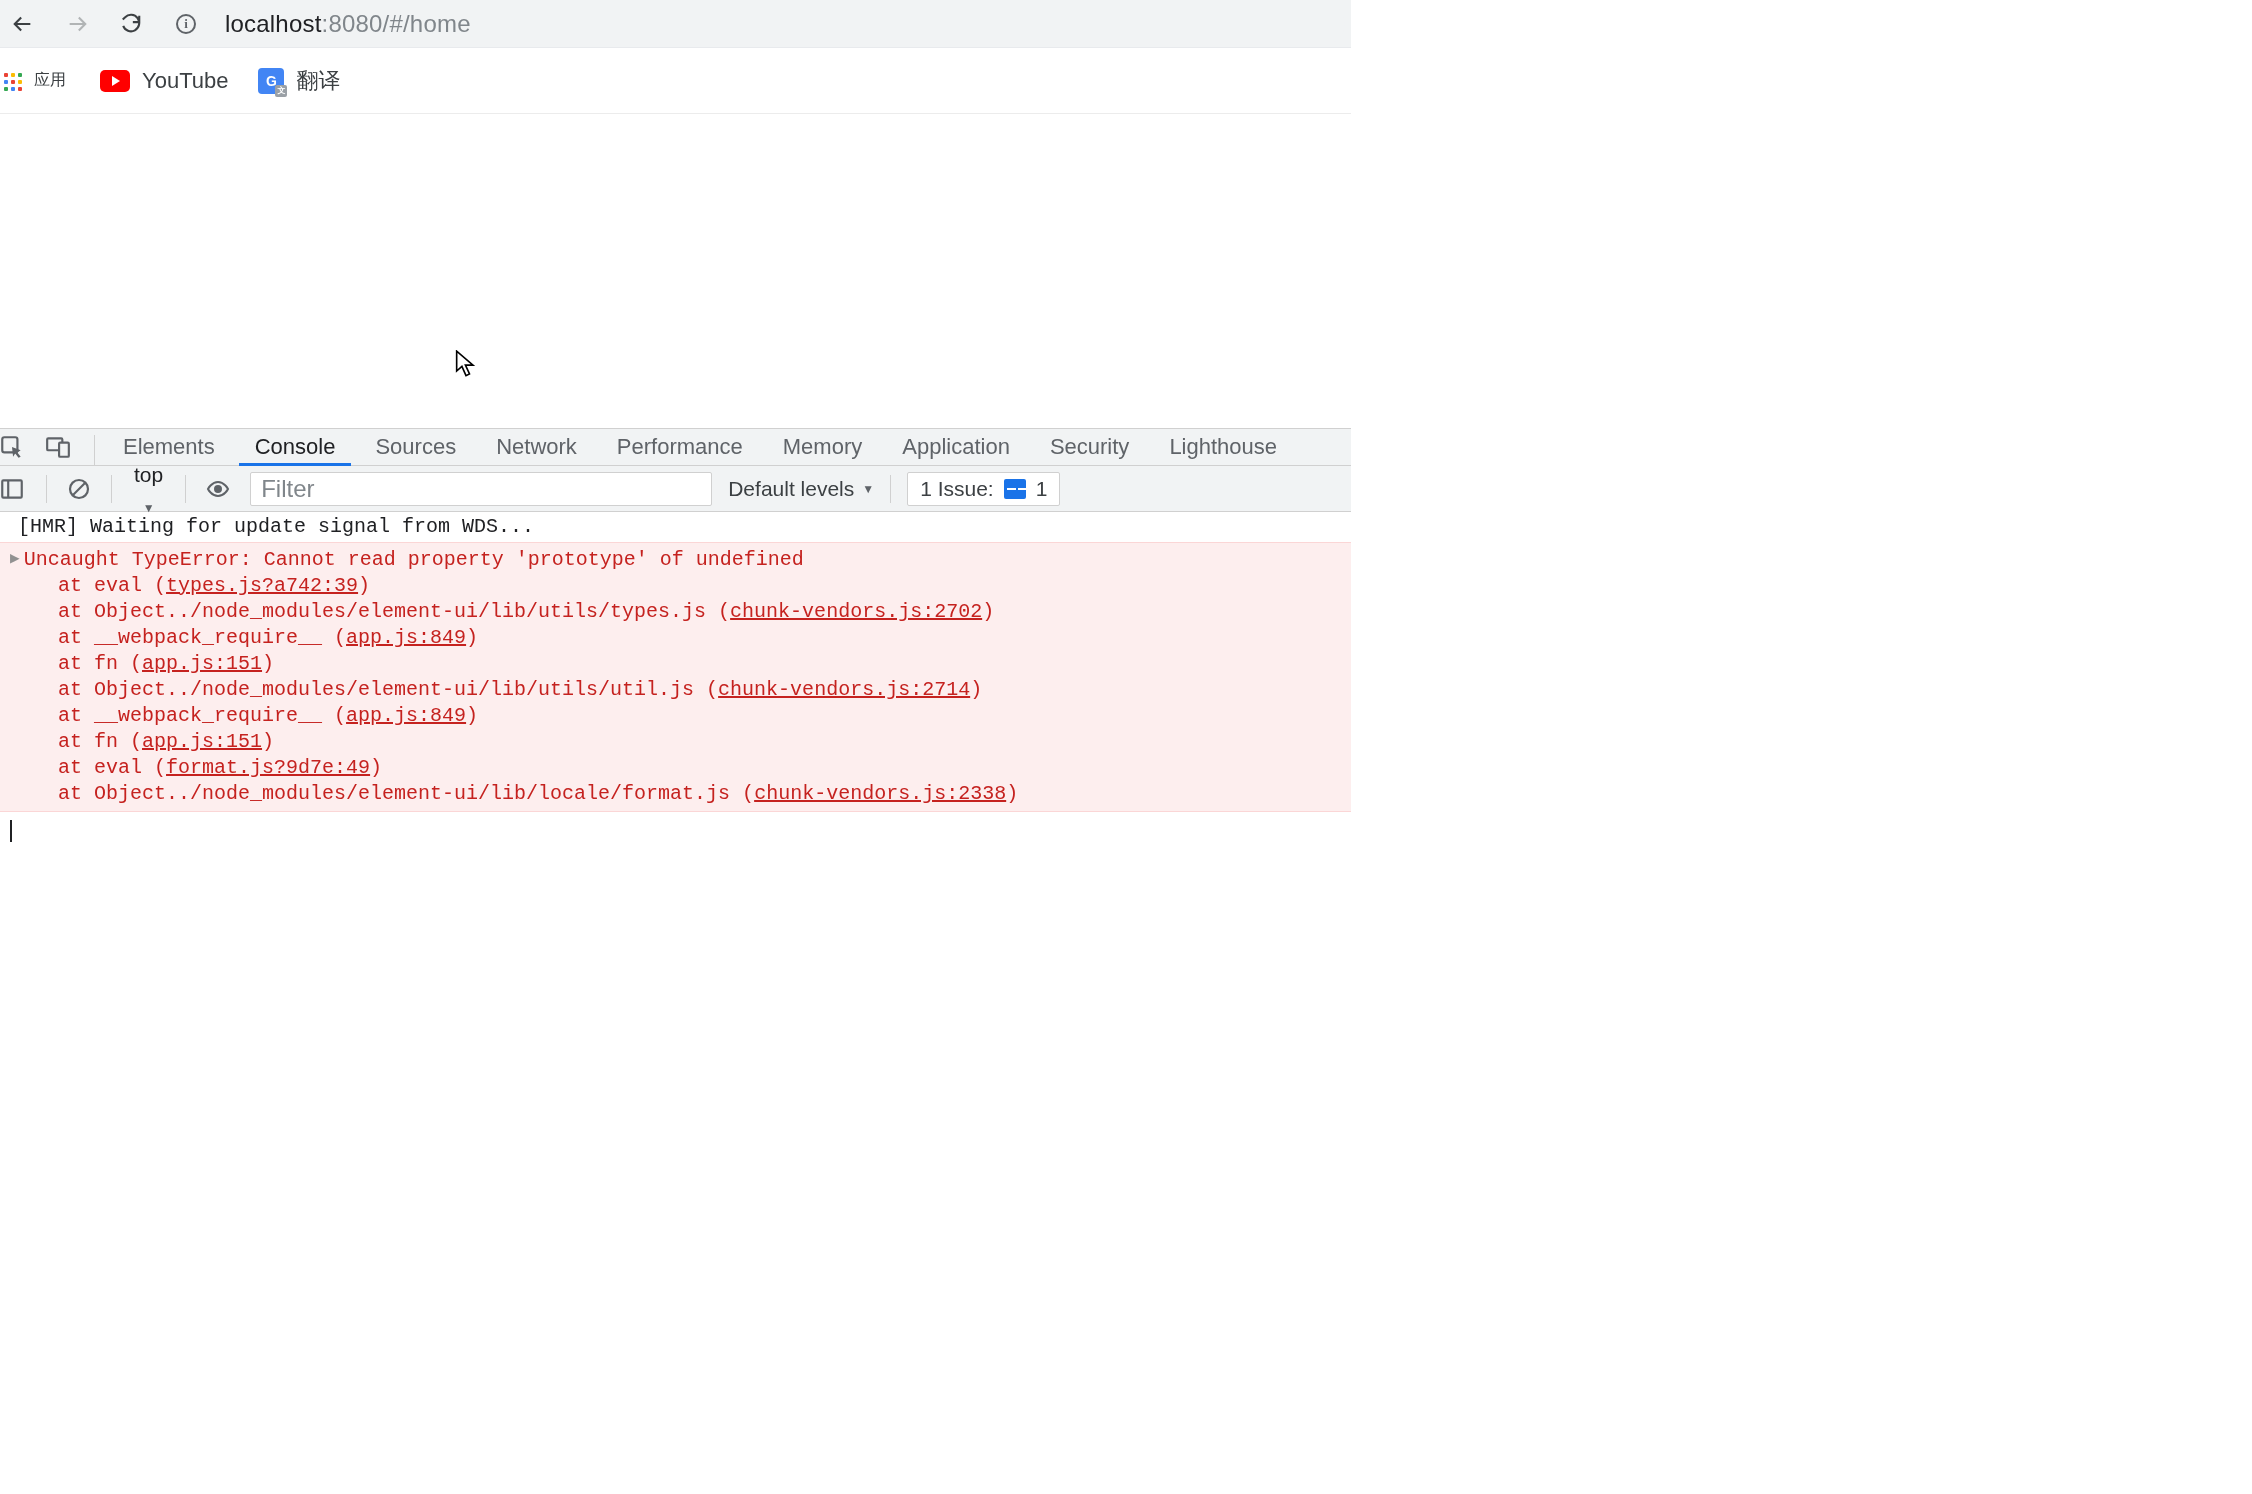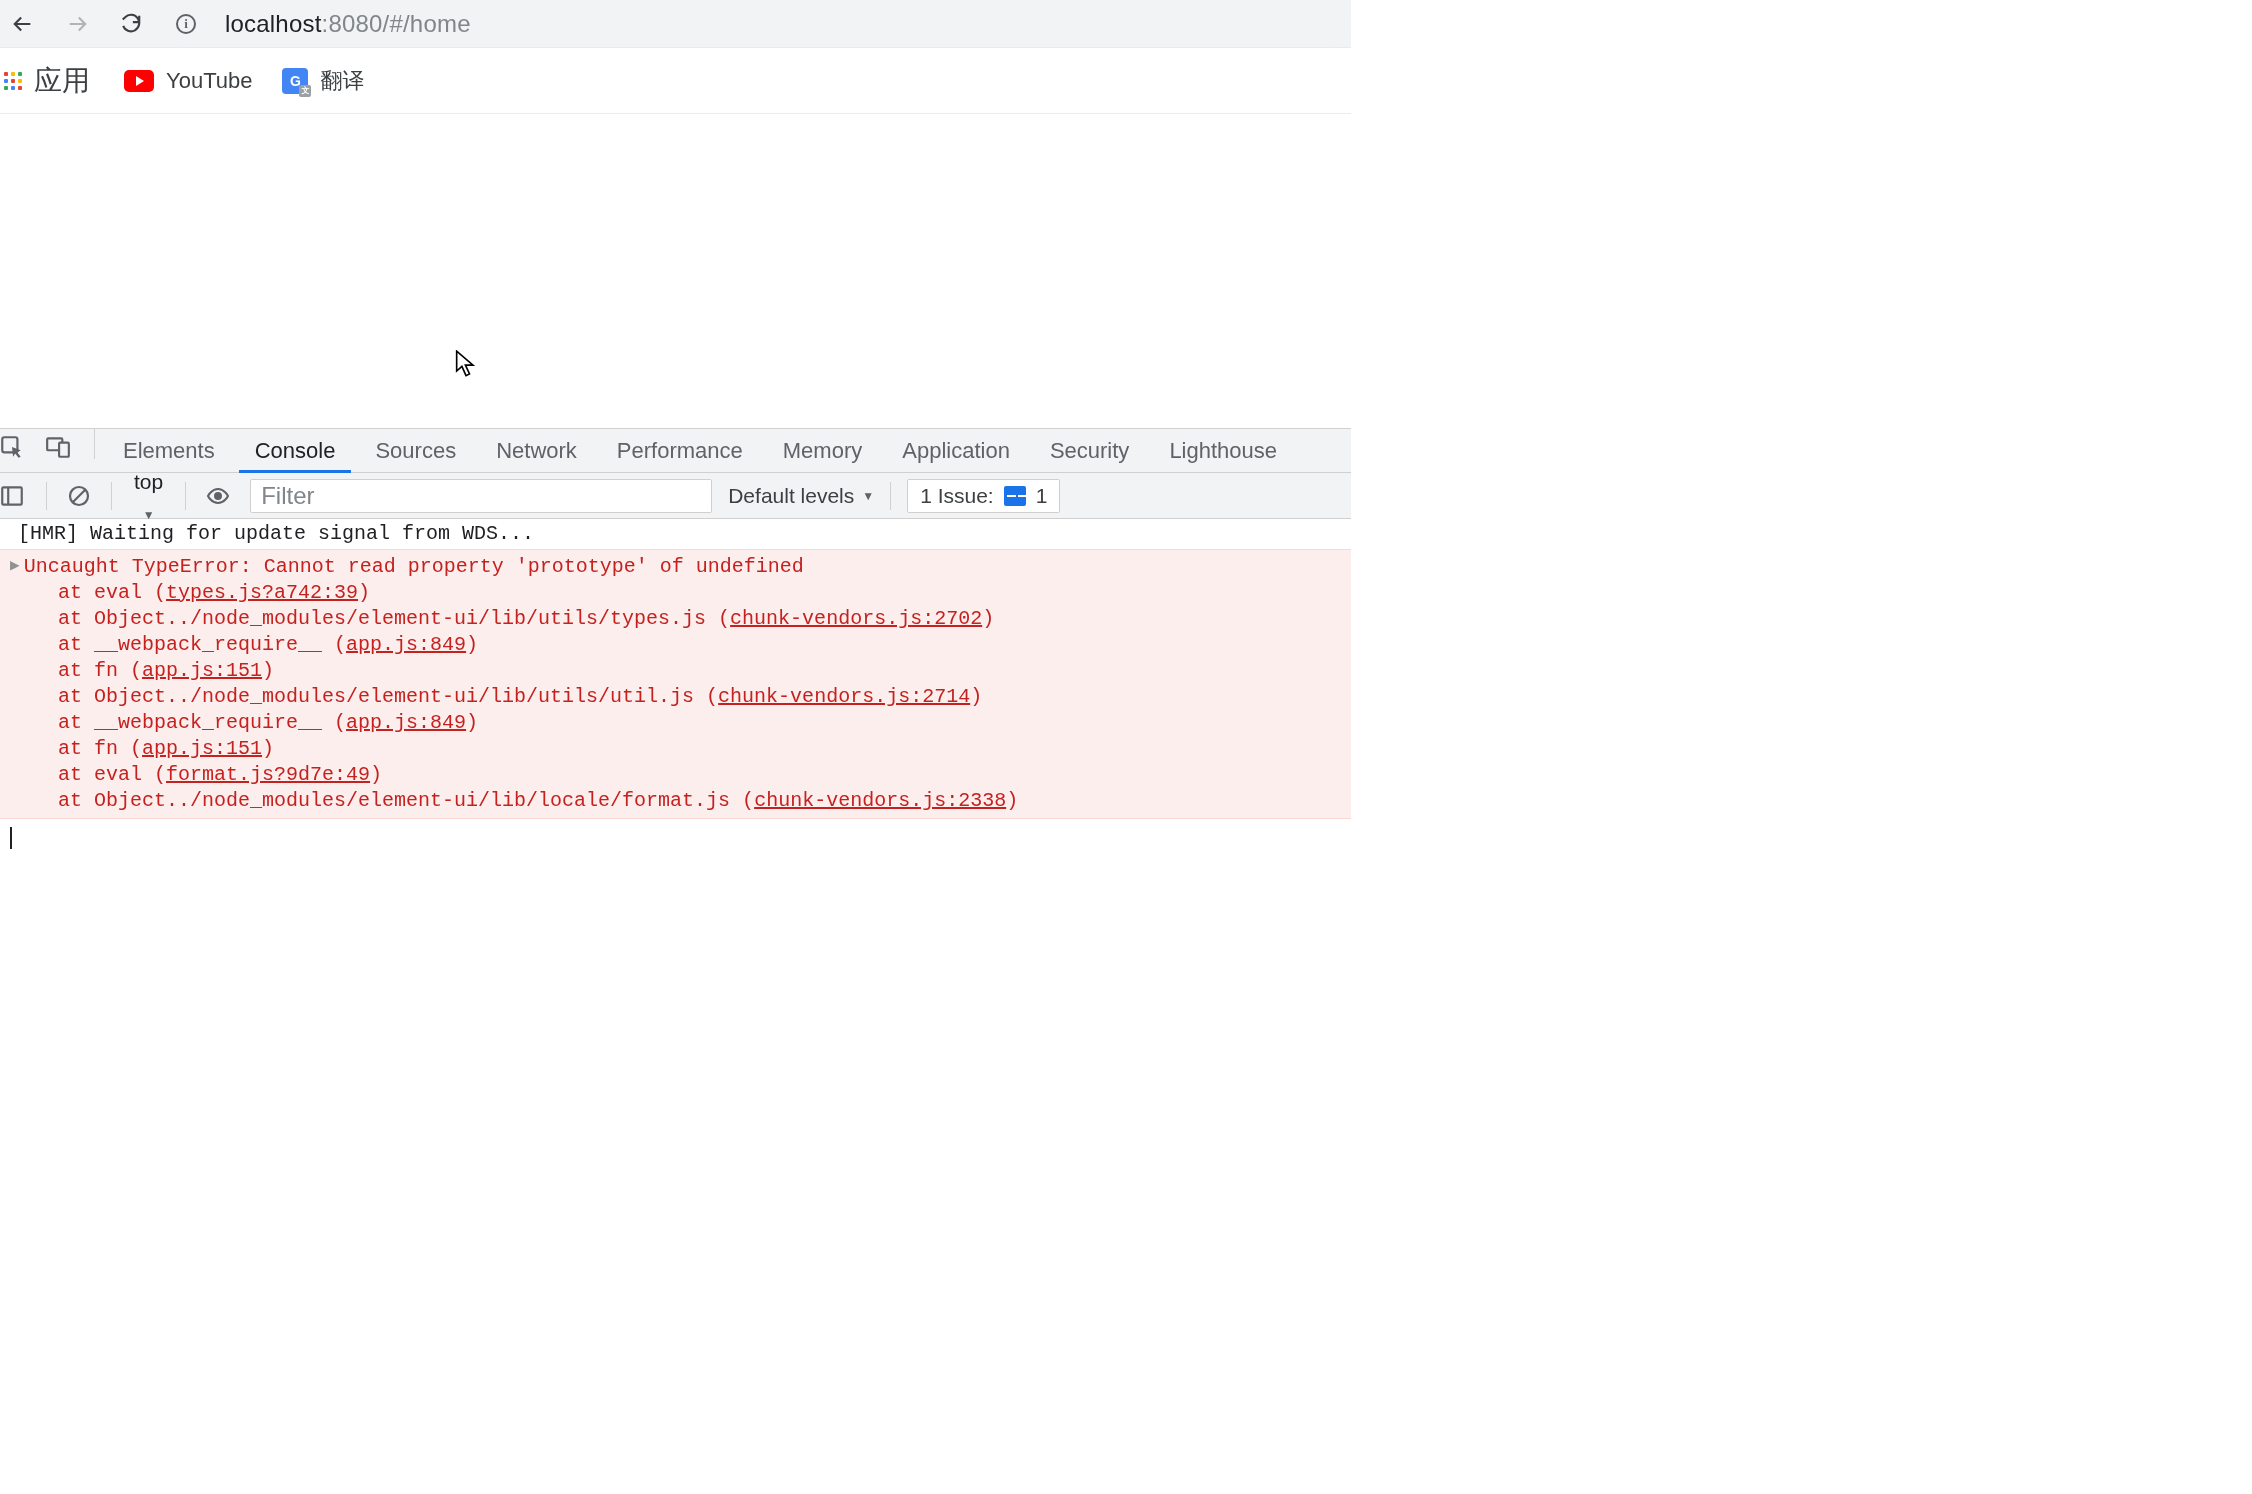--- a/index.html
+++ b/index.html
@@ -11,37 +11,37 @@
     .nav-btn.disabled { opacity: 0.35; }
     .nav-btn svg { width: 22px; height: 22px; }
     .omnibox { flex: 1; height: 40px; background: #f1f3f4; border-radius: 20px; display: flex; align-items: center; gap: 14px; padding-left: 8px; color: #202124; }
     .info-chip { width: 20px; height: 20px; border: 2px solid #5f6368; border-radius: 50%; display: flex; align-items: center; justify-content: center; font-size: 13px; font-weight: 700; color: #5f6368; font-family: Georgia, serif; }
     .url { font-size: 24px; font-family: Arial, sans-serif; letter-spacing: 0.2px; margin-left: 15px; }
     .url .host { color: #202124; }
     .url .rest { color: #80868b; }
 
     
     .bookmarks-bar { height: 66px; display: flex; align-items: center; gap: 30px; padding: 0 4px 0 0; border-bottom: 1px solid #ececec; }
-    .apps-btn { display: flex; align-items: center; gap: 12px; padding: 0 4px; font-size: 28px; color: #3c4043; }
+    .apps-btn { display: flex; align-items: flex-end; gap: 12px; padding: 0 4px; font-size: 16px; color: #3c4043; }
     .apps-grid { width: 18px; height: 18px; display: grid; grid-template-columns: repeat(3, 4px); grid-template-rows: repeat(3, 4px); gap: 3px; }
     .apps-grid span { width: 4px; height: 4px; border-radius: 1px; }
     .bookmark { display: flex; align-items: center; gap: 12px; font-size: 22px; color: #3c4043; }
     .yt-icon { width: 30px; height: 22px; background: #ff0000; border-radius: 5px; display: flex; align-items: center; justify-content: center; }
     .yt-icon::after { content: ""; border-left: 8px solid #fff; border-top: 5px solid transparent; border-bottom: 5px solid transparent; margin-left: 2px; }
     .gt-icon { width: 26px; height: 26px; background: #4285f4; border-radius: 4px; display: flex; align-items: center; justify-content: center; color: #fff; font-weight: 700; font-size: 14px; position: relative; }
     .gt-icon .sub { position: absolute; right: -3px; bottom: -3px; width: 12px; height: 12px; background: #9aa0a6; border-radius: 2px; display: flex; align-items: center; justify-content: center; font-size: 8px; color: #fff; }
 
     
     .page-area { height: 314px; background: #fff; position: relative; }
     .cursor { position: absolute; left: 455px; top: 236px; }
     .cursor svg { width: 22px; height: 28px; }
 
     
     .devtools { border-top: 1px solid #d0d0d0; background: #f1f3f4; }
-    .dt-tabs { height: 44px; display: flex; align-items: flex-start; gap: 4px; border-bottom: 1px solid #d0d0d0; }
+    .dt-tabs { height: 37px; display: flex; align-items: flex-end; gap: 4px; border-bottom: 1px solid #d0d0d0; }
     .dt-inspect, .dt-device { width: 36px; height: 36px; display: flex; align-items: center; justify-content: center; margin-left: -6px; }
     .dt-device { margin-left: 6px; margin-right: 8px; }
     .dt-sep { width: 1px; height: 30px; background: #d0d0d0; margin: 0 6px; }
     .dt-tab { padding: 0 18px; height: 100%; display: flex; align-items: center; font-size: 22px; color: #5f6368; cursor: default; position: relative; }
     .dt-tab.active { color: #202124; }
     .dt-tab.active::after { content: ""; position: absolute; bottom: -1px; left: 2px; right: 2px; height: 3px; background: #1a73e8; }
 
     
     .dt-filter-bar { height: 46px; display: flex; align-items: center; gap: 16px; padding: 0 8px 0 0; background: #f1f3f4; border-bottom: 1px solid #d0d0d0; }
     .clear-btn, .eye-btn { width: 32px; height: 32px; display: flex; align-items: center; justify-content: center; color: #5f6368; }

